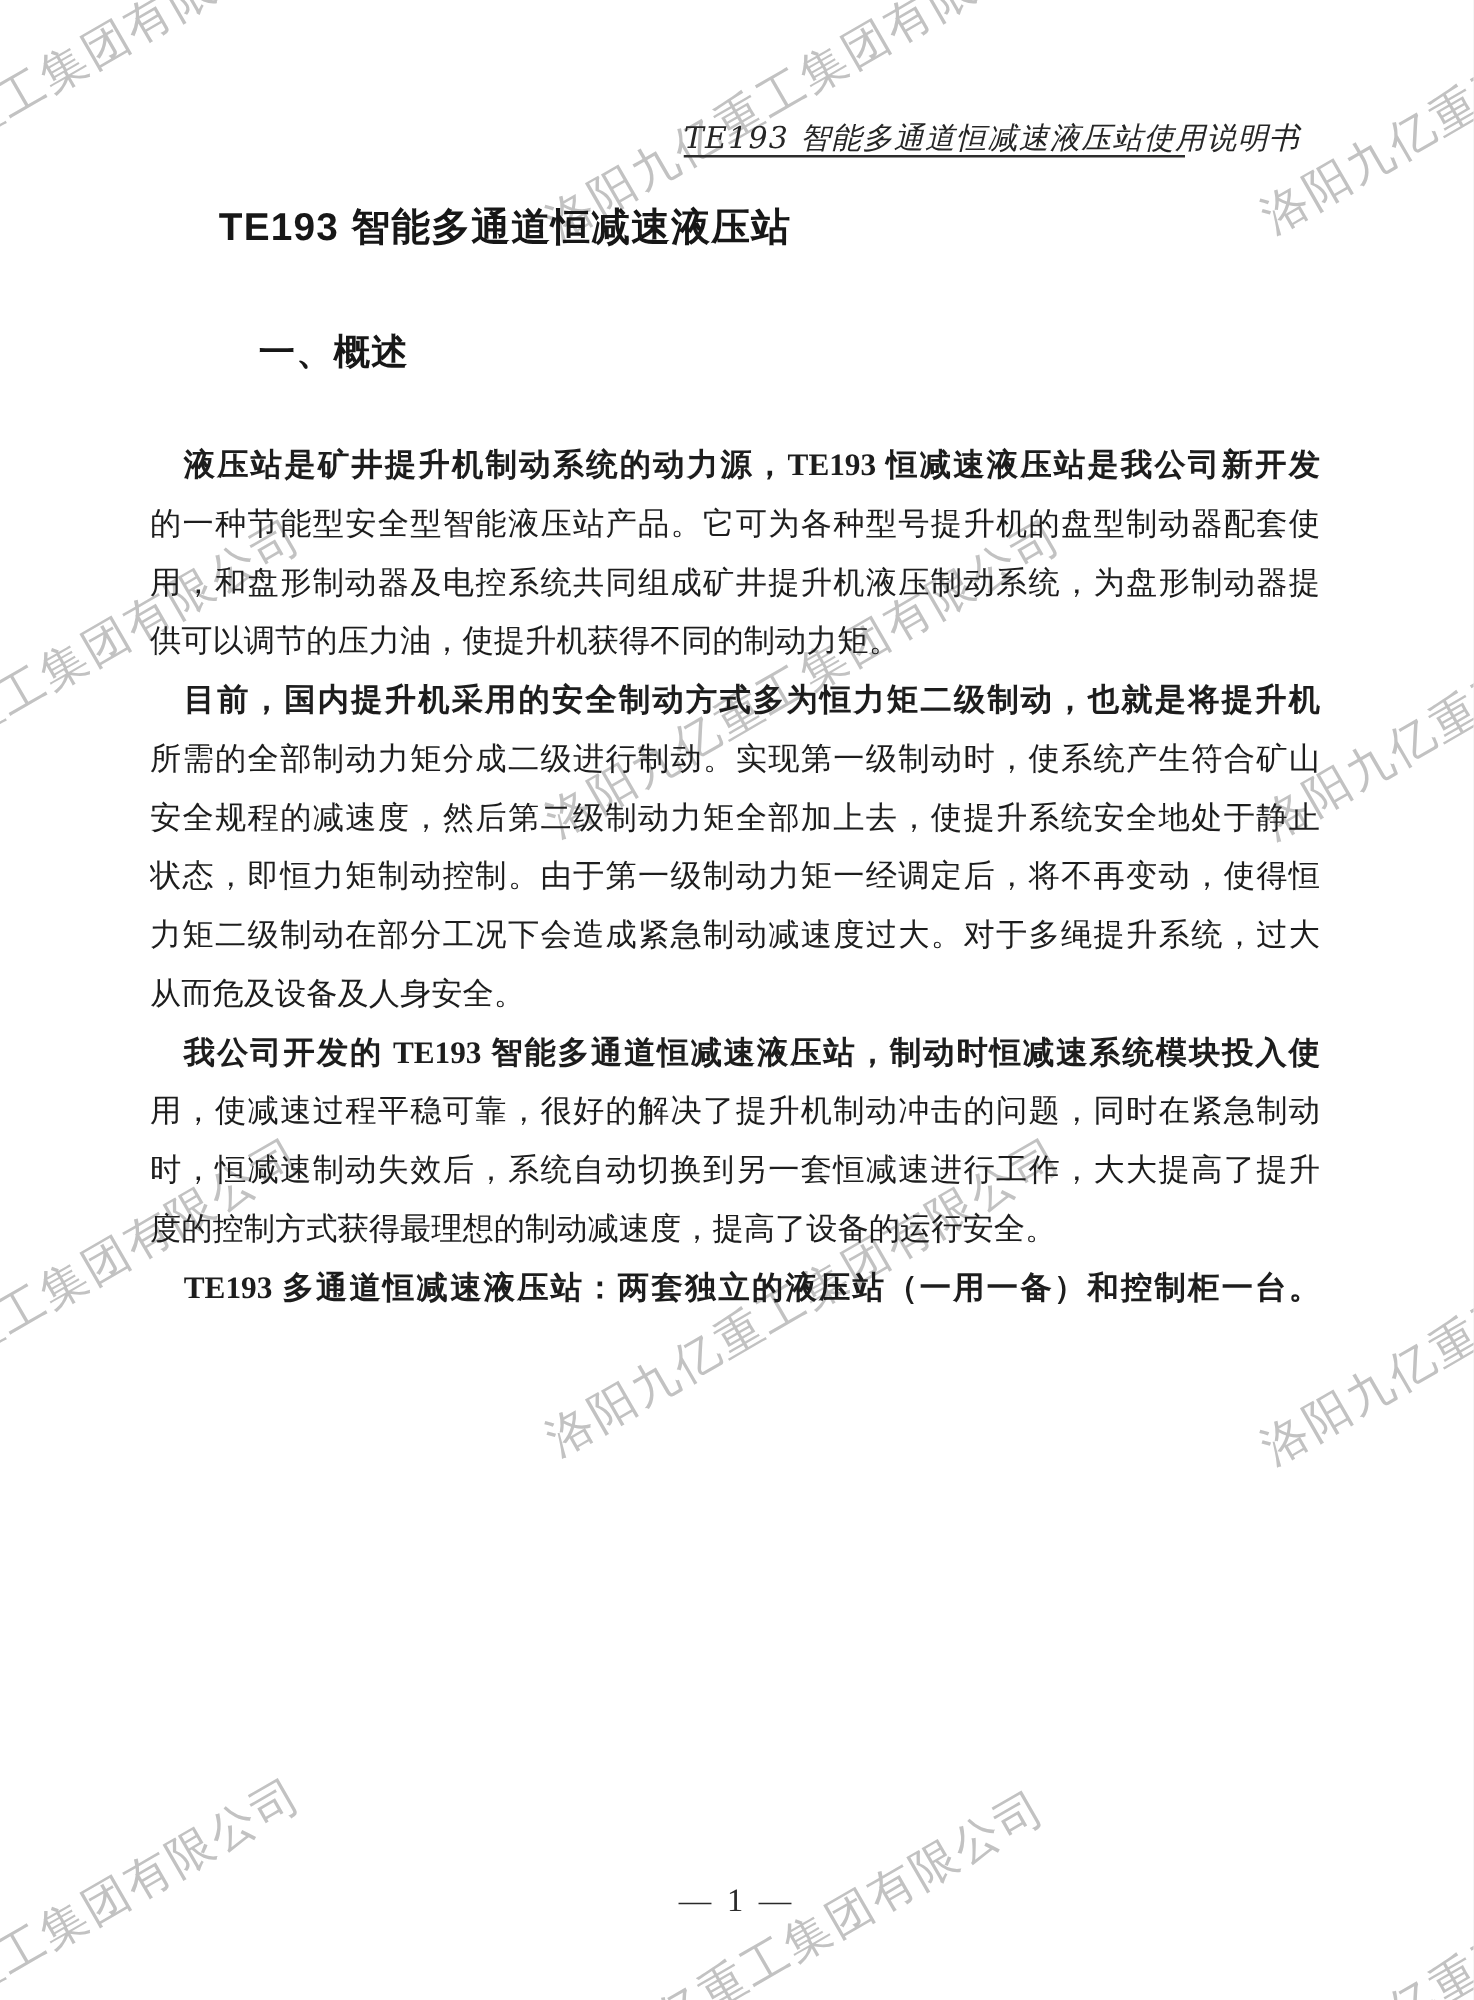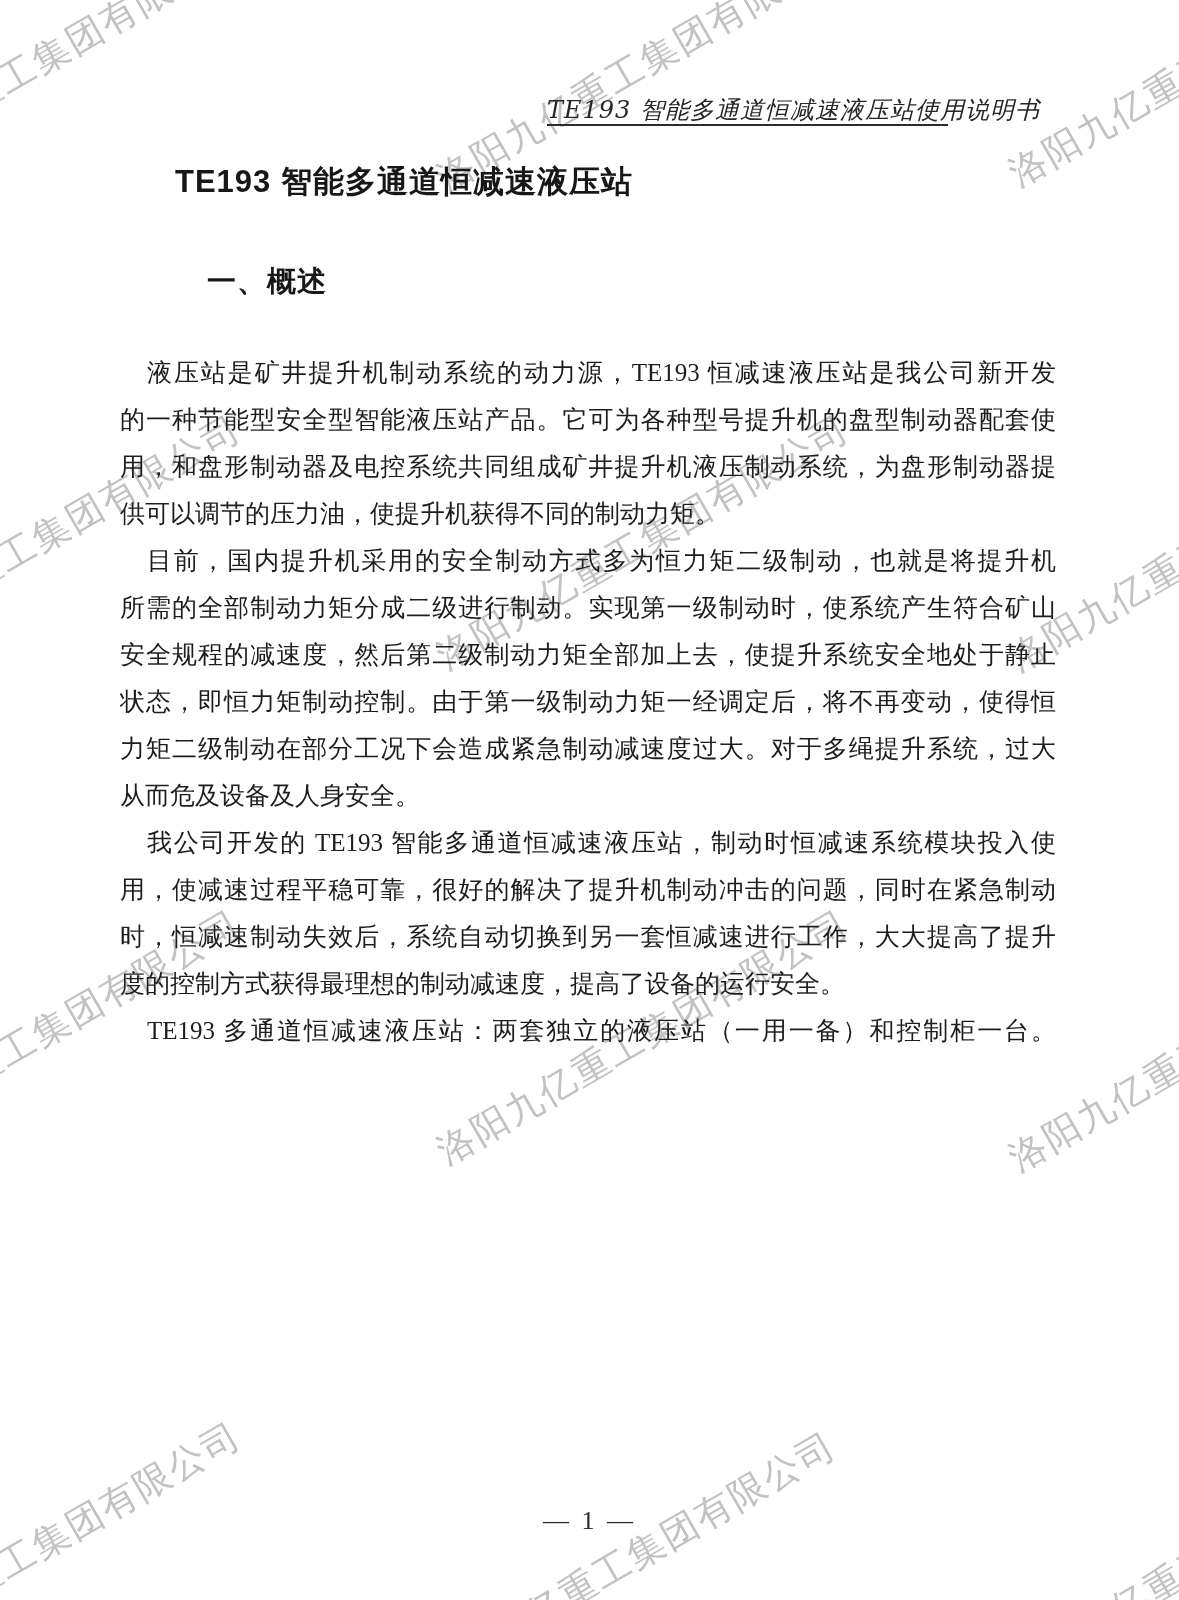--- a/index.html
+++ b/index.html
@@ -35,21 +35,21 @@
     position:absolute; left:175px; top:262px;
     font-family:"Liberation Sans", sans-serif; font-weight:bold;
     font-size:29px; color:#171717; letter-spacing:1px; white-space:nowrap;margin-left:32px;
   }
   .body-text { position:absolute; left:120px; top:349px; width:936px; }
   .line {
     height:47px; line-height:47px; font-size:25px; color:#1d1d1d;
     text-align:justify; text-align-last:justify; overflow:hidden;
     white-space:nowrap;
   }
-  .line.indent { text-indent:27px; }
+  .line.indent { text-indent:27px;font-weight:bold; }
   .line.lastline { text-align-last:left; }
   .footer-pagenum {
     position:absolute; left:0; top:1506px; width:1179px;
     text-align:center; font-size:26px; letter-spacing:3px; color:#2a2a2a;
   }
 </style>
 </head>
 <body>
 
 <div class="page">

